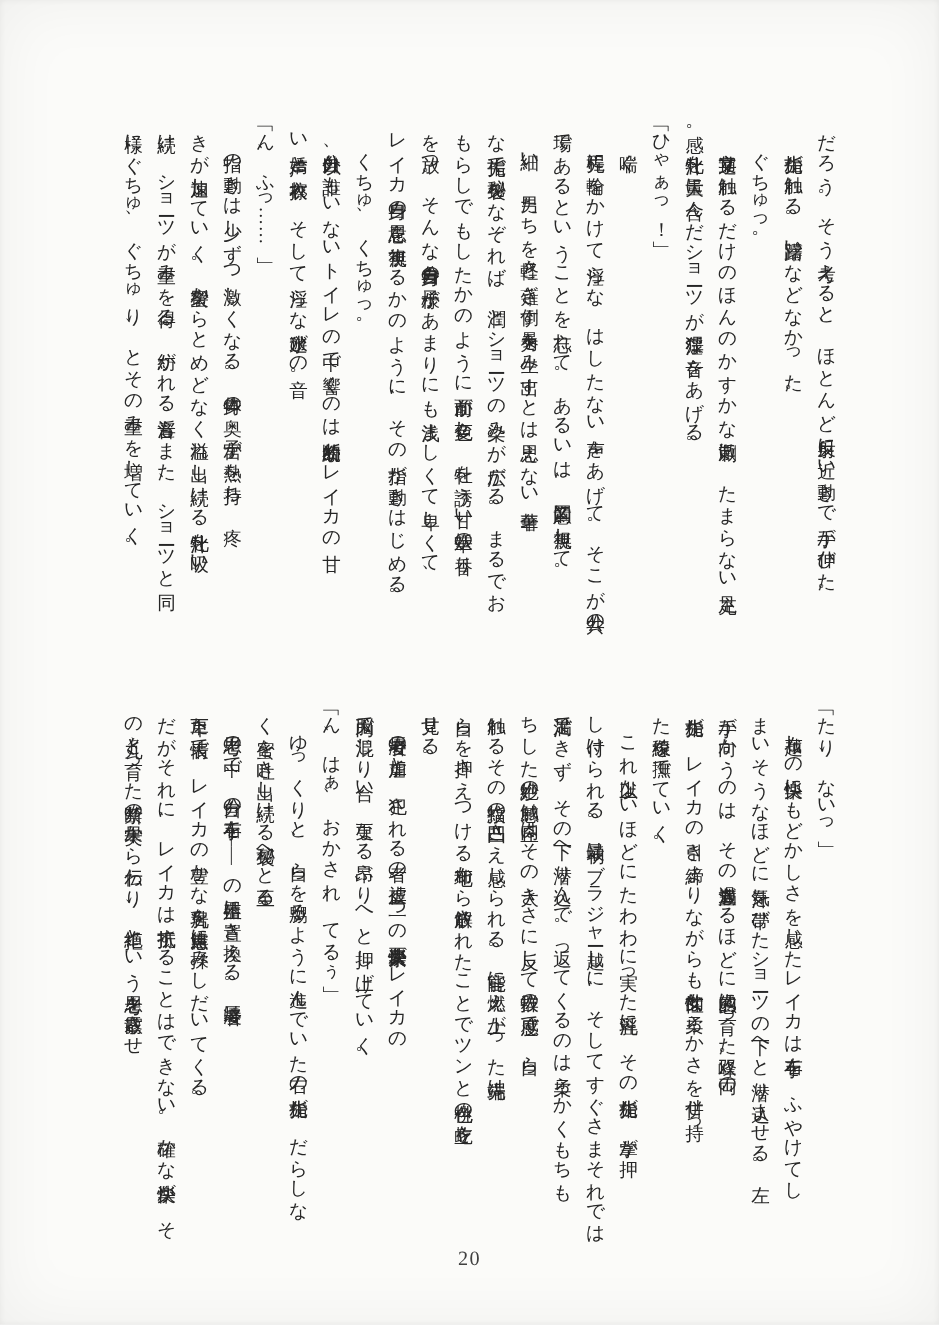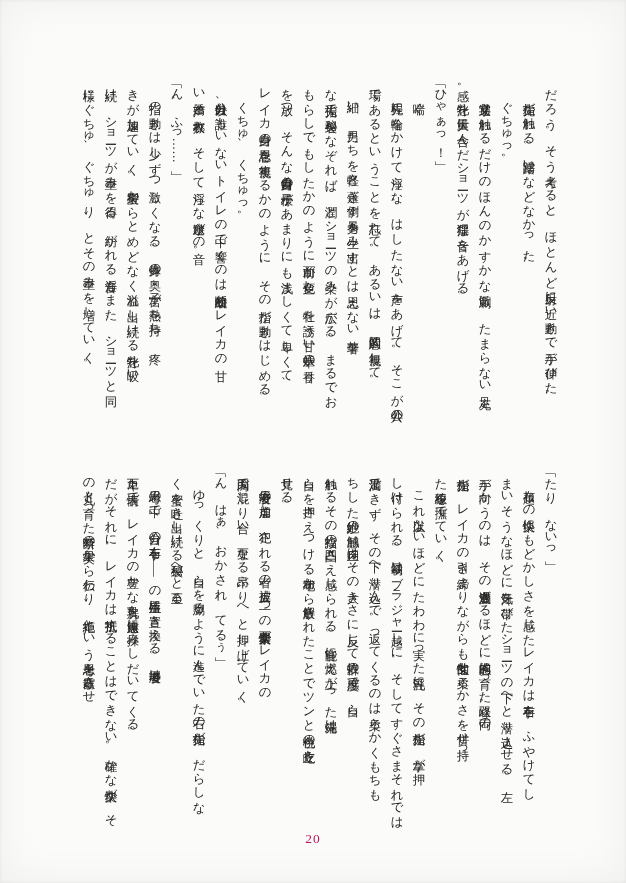--- a/index.html
+++ b/index.html
@@ -43,21 +43,21 @@
     margin: 0;
   }
   .page-number {
     position: absolute;
     left: 0;
     right: 0;
     top: 831px;
     text-align: center;
     font-size: 13.5px;
     letter-spacing: 1px;
-    color: #be185d;
+    color: #404040;
   }
 </style>
 </head>
 <body>
 
 <div class="page">
 
   <div class="text-band top">
       <div class="vcol">だろう。そう考えると、ほとんど反射に近い動きで手が伸びた。</div>
       <div class="vcol">　指先が触れる。躊躇いなどなかった。</div>

